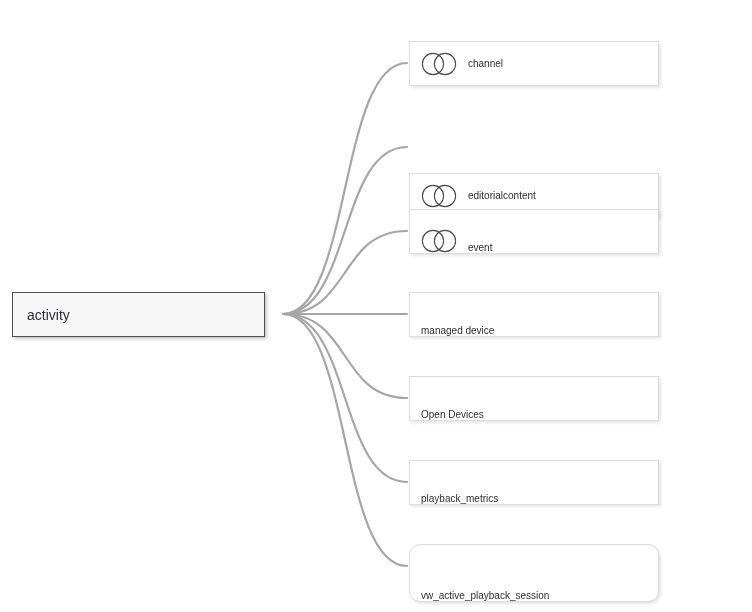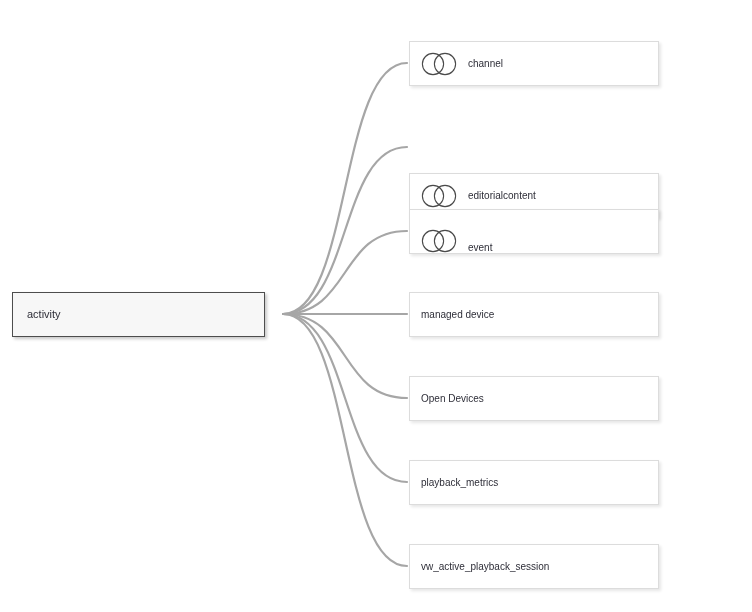--- a/index.html
+++ b/index.html
@@ -37,21 +37,21 @@
     position: absolute;
     box-sizing: border-box;
     display: flex;
     align-items: center;
     background: #f7f7f7;
     border: 1.5px solid #4d4d4d;
     box-shadow: 2px 2px 3px rgba(0,0,0,0.22);
     padding-left: 14px;
   }
   .root-label {
-    font-size: 11px;
+    font-size: 14px;
     color: #2e2e38;
     line-height: 1;
     white-space: nowrap;
   }
 
   
   .child-node {
     position: absolute;
     box-sizing: border-box;
     display: flex;
@@ -74,20 +74,21 @@
     margin-right: 11px;
     display: block;
   }
   .venn-icon circle {
     fill: none;
     stroke: #4a4a4a;
     stroke-width: 1.1;
   }
   .no-icon-pad {
     
+    align-items: flex-end;
   }
 </style>
 </head>
 <body>
 
 <div id="canvas">
 
   <svg id="links" viewBox="0 0 752 612" width="752" height="612" xmlns="http://www.w3.org/2000/svg">
       <path d="M283,314 C351.2,314 338.8,63 407,63" class="link-path" stroke="#a6a6a6"></path>
       <path d="M283,314 C351.2,314 338.8,147 407,147" class="link-path" stroke="#a6a6a6"></path>
@@ -126,18 +127,18 @@
       </div>
       <div class="child-node no-icon-pad" style="left: 409px; top: 292px; width: 250px; height: 45px;">
         <span class="child-label">managed device</span>
       </div>
       <div class="child-node no-icon-pad" style="left: 409px; top: 376px; width: 250px; height: 45px;">
         <span class="child-label">Open Devices</span>
       </div>
       <div class="child-node no-icon-pad" style="left: 409px; top: 460px; width: 250px; height: 45px;">
         <span class="child-label">playback_metrics</span>
       </div>
-      <div class="child-node no-icon-pad" style="left: 409px; top: 544px; width: 250px; height: 45px;">
+      <div class="child-node no-icon-pad" style="left: 409px; top: 544px; width: 250px; height: 58px; border-radius: 11px;">
         <span class="child-label">vw_active_playback_session</span>
       </div>
     </div>
 
 </div>
 
 </body></html>

